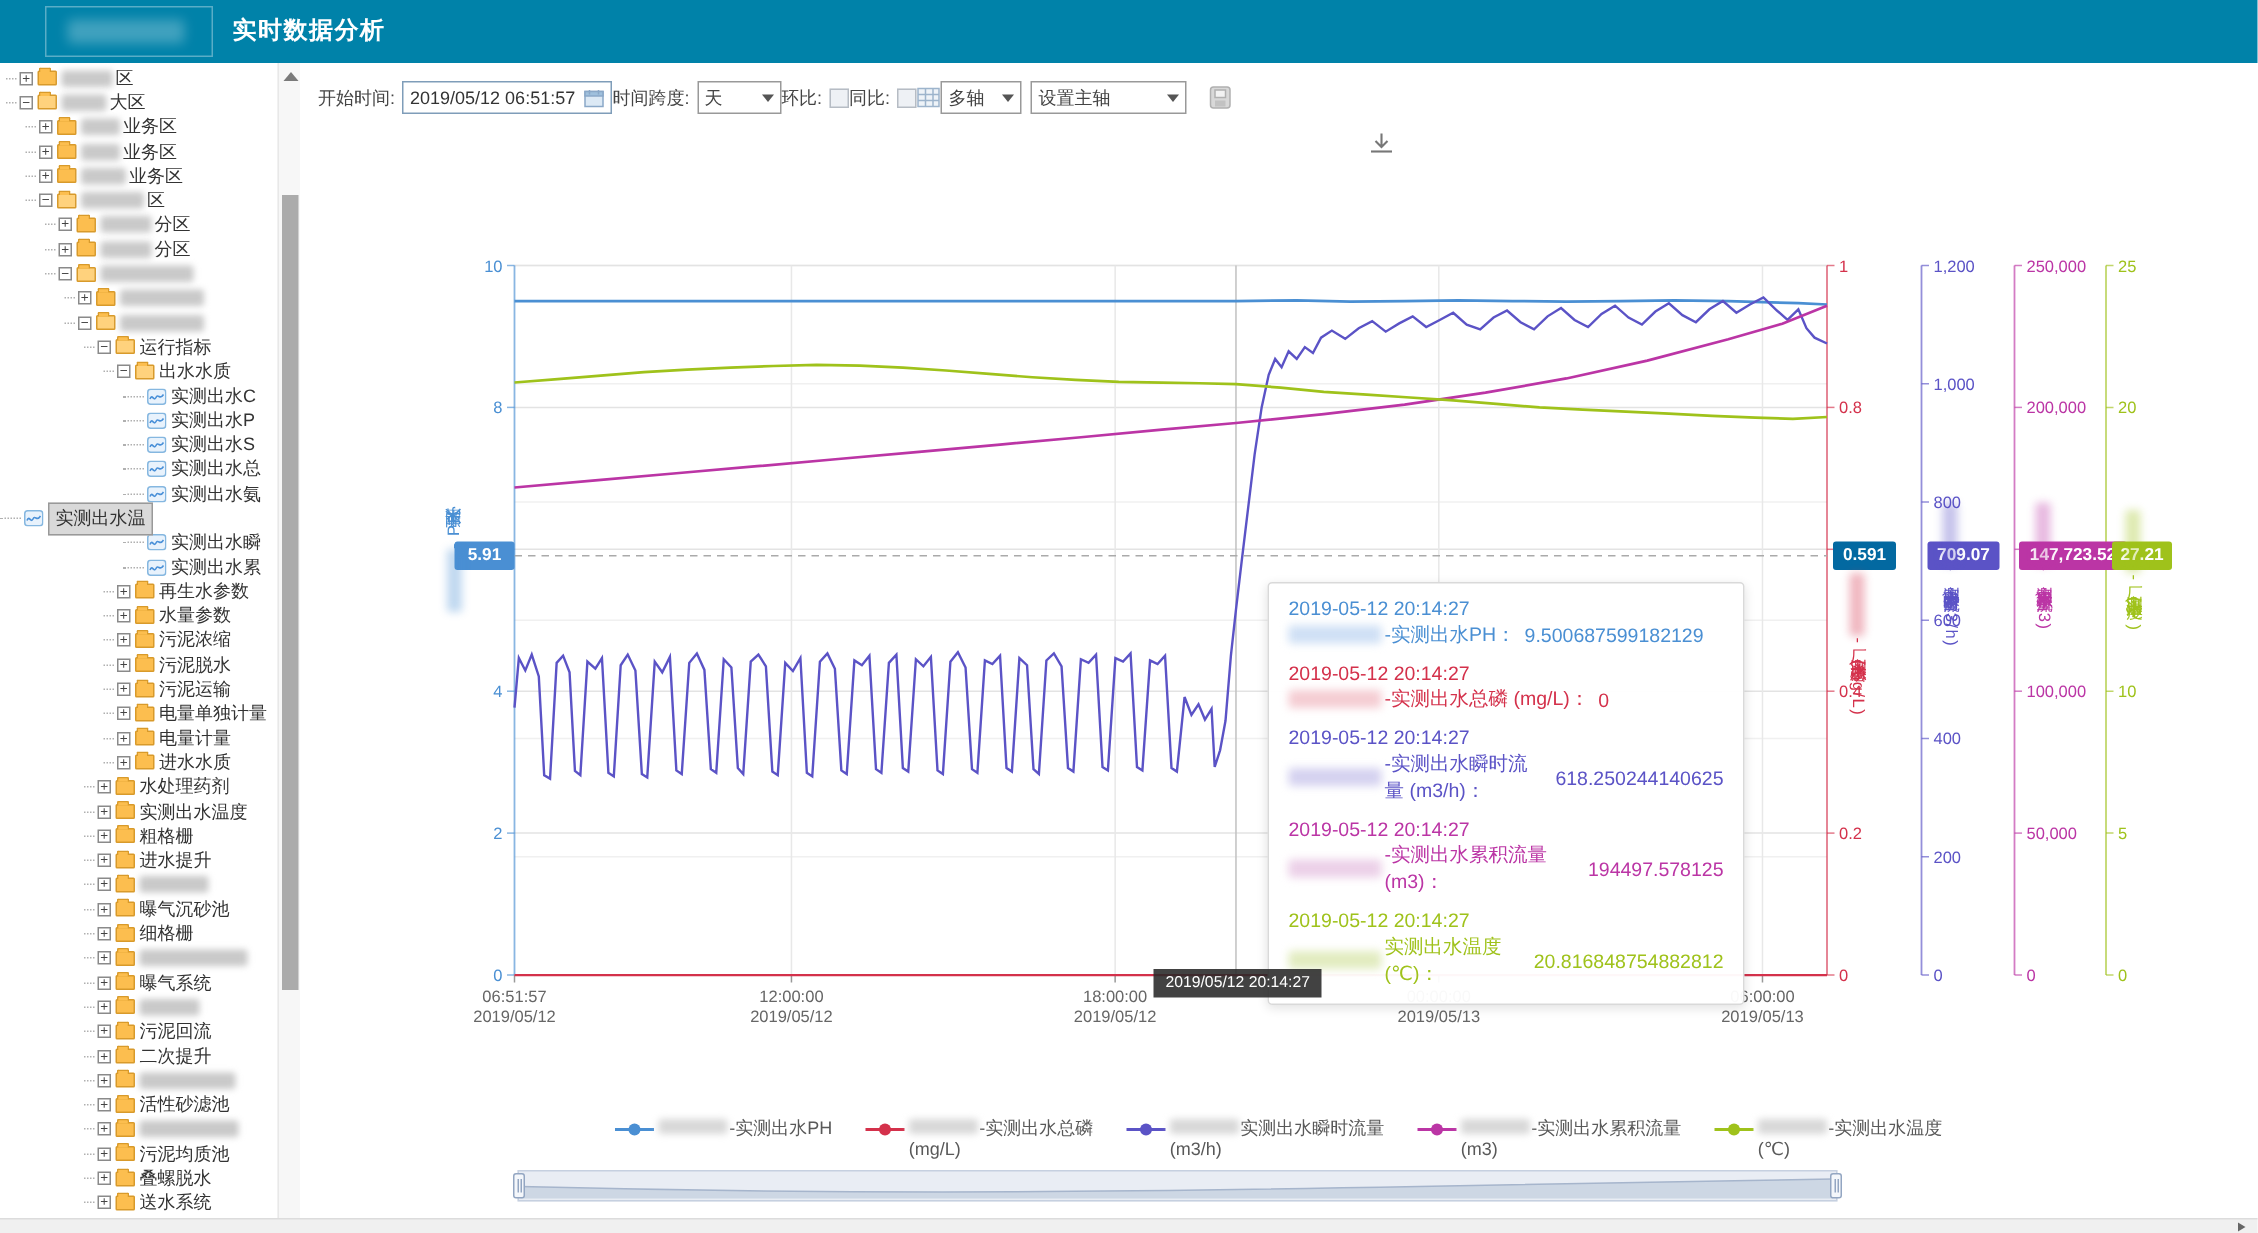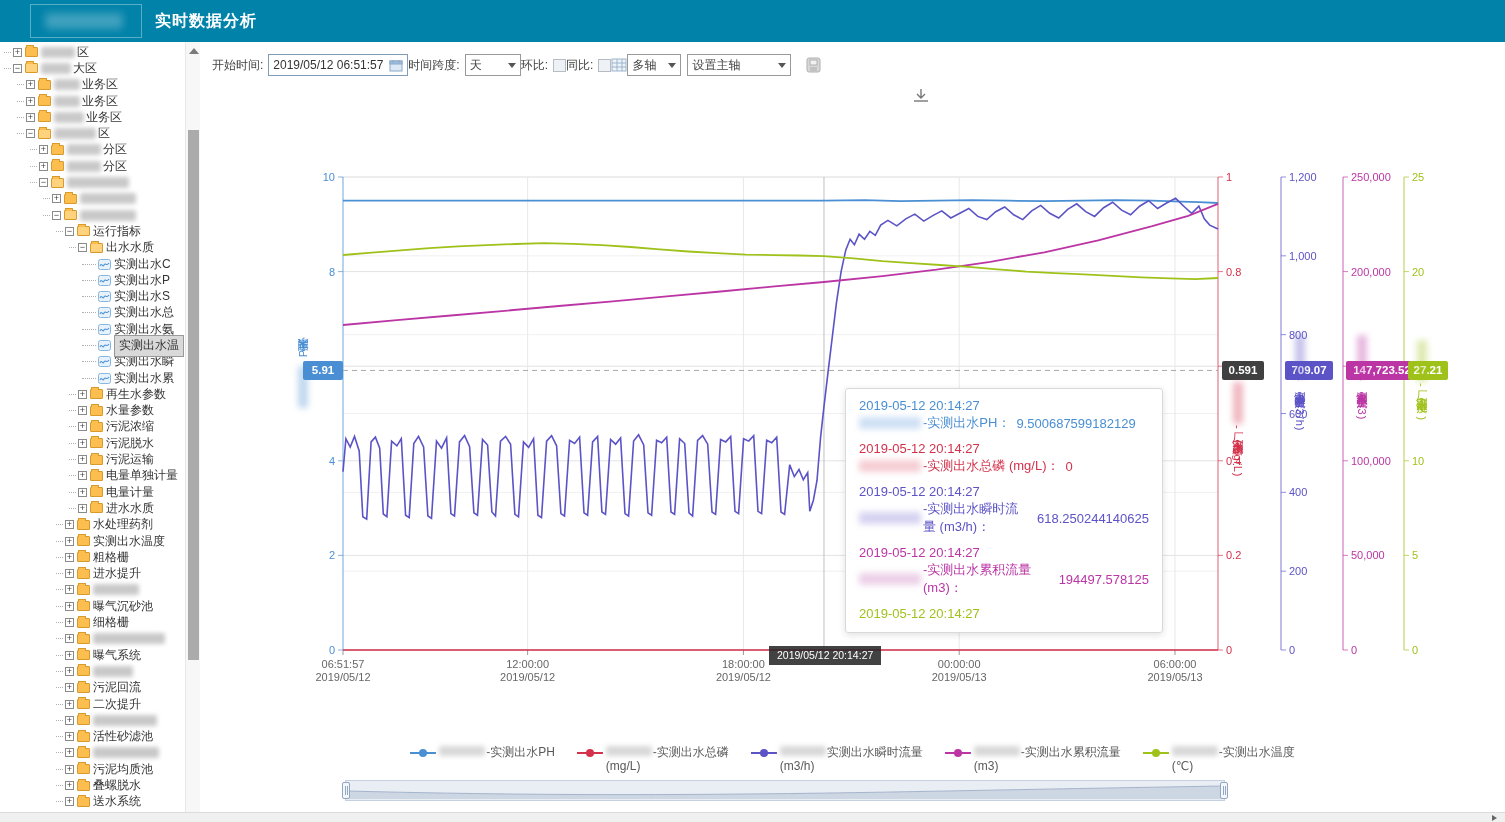--- a/index.html
+++ b/index.html
@@ -224,21 +224,21 @@
         <span class="tlabel">实测出水总</span>
       </div>
       <div class="trow" style="padding-left: 82px;">
         <span class="guide leafstub"></span>
         <svg class="cicon" width="13" height="11" viewBox="0 0 13 11">
           <rect x="0.5" y="0.5" width="12" height="10" rx="2" fill="#e8f2fc" stroke="#85b7e0"></rect>
           <path d="M2,7 C3.5,3 4.5,9 6,6 C7.5,3 8.5,8 11,4" stroke="#4a90d8" fill="none" stroke-width="1.1"></path>
         </svg>
         <span class="tlabel">实测出水氨</span>
       </div>
-      <div class="trow" style="padding-left: 82px;">
+      <div class="trow" style="">
         <span class="guide leafstub"></span>
         <svg class="cicon" width="13" height="11" viewBox="0 0 13 11">
           <rect x="0.5" y="0.5" width="12" height="10" rx="2" fill="#e8f2fc" stroke="#85b7e0"></rect>
           <path d="M2,7 C3.5,3 4.5,9 6,6 C7.5,3 8.5,8 11,4" stroke="#4a90d8" fill="none" stroke-width="1.1"></path>
         </svg>
         <span class="tlabel sel">实测出水温</span>
       </div>
       <div class="trow" style="padding-left: 82px;">
         <span class="guide leafstub"></span>
         <svg class="cicon" width="13" height="11" viewBox="0 0 13 11">
@@ -573,21 +573,21 @@
         <text x="974.9872585285656" y="591" text-anchor="middle" fill="#666" font-size="11">2019/05/13</text>
         <polyline points="143.0,110.7 196.9,110.7 250.9,110.7 304.8,110.7 358.8,110.7 412.7,110.7 466.7,110.7 520.6,110.7 574.6,110.7 623.8,110.7 664.5,110.2 700.4,111.1 736.4,110.7 772.4,110.2 808.3,110.7 844.3,111.1 880.3,110.7 916.2,110.2 952.2,110.7 981.0,111.6 998.9,112.1 1018.0,113.0" fill="none" stroke="#4a8fd3" stroke-width="1.8"></polyline>
         <polyline points="143.0,560.0 1018.0,560.0" fill="none" stroke="#d4314b" stroke-width="1.5"></polyline>
         <polyline points="143.0,381.8 145.9,348.7 150.2,357.0 154.5,346.4 159.2,360.9 162.8,426.8 166.7,429.1 171.1,351.9 175.4,347.1 179.7,358.2 183.3,424.0 186.9,426.8 191.6,351.1 196.9,355.8 201.3,348.7 205.6,425.2 209.2,427.6 213.8,353.5 218.5,346.4 223.6,357.0 227.9,426.0 231.5,428.3 236.5,351.1 241.5,358.2 246.6,347.9 250.9,423.6 254.5,426.0 259.5,351.9 264.6,345.6 269.6,356.6 273.9,422.8 277.5,425.2 282.5,349.5 287.6,355.0 291.9,422.0 295.5,426.0 300.5,351.1 305.6,346.4 310.6,354.2 314.9,424.4 318.5,426.8 323.5,351.9 328.6,357.4 333.6,348.7 337.9,425.2 341.5,427.6 346.6,351.1 351.6,345.6 356.6,355.8 360.9,423.6 364.5,426.0 369.6,350.3 374.6,353.5 379.6,347.1 384.0,422.8 387.6,425.2 392.6,351.9 397.6,346.4 401.9,422.0 405.5,424.4 410.6,349.5 415.6,354.2 420.6,347.9 425.0,423.6 428.6,426.0 433.6,351.1 438.6,344.8 443.7,355.0 448.0,422.8 451.6,425.2 456.6,350.3 461.6,352.7 466.7,347.1 471.0,422.0 474.6,424.4 479.6,348.7 484.7,353.5 489.0,422.8 492.6,426.0 497.6,350.3 502.6,345.6 507.7,354.2 512.0,422.0 515.6,424.4 520.6,349.5 525.7,351.9 530.7,346.4 535.0,421.3 538.6,423.6 543.6,348.7 548.7,351.1 553.7,345.6 558.0,421.3 561.6,423.6 566.7,350.3 571.7,352.7 576.7,347.1 581.0,422.0 584.6,424.4 589.7,374.7 594.3,386.6 599.0,379.5 603.3,389.7 607.7,382.6 609.8,421.3 613.4,410.2 617.0,390.5 620.6,347.1 624.0,316.3 627.8,284.1 632.1,248.6 636.4,213.1 641.1,181.6 645.8,159.9 650.1,149.3 654.4,154.8 659.1,144.2 664.5,149.3 669.9,141.4 675.3,145.3 680.7,135.1 687.9,130.4 696.8,135.9 705.8,128.8 714.8,124.1 723.8,131.1 732.8,125.6 741.8,120.9 750.8,128.0 759.8,123.3 768.8,118.5 777.8,126.4 786.8,129.6 795.7,121.7 804.7,117.0 813.7,124.8 822.7,129.6 831.7,120.9 840.7,115.4 849.7,123.3 858.7,128.0 867.7,119.3 876.7,113.8 885.7,121.7 894.6,126.4 903.6,117.7 912.6,112.2 921.6,120.1 930.6,124.8 939.6,116.2 948.6,110.7 957.6,118.5 966.6,113.0 975.6,108.3 984.6,117.0 991.7,123.3 998.9,116.2 1004.3,128.8 1009.7,135.1 1018.0,139.0" fill="none" stroke="#5b53c6" stroke-width="1.6"></polyline>
         <polyline points="143.0,235.0 196.9,230.2 250.9,225.5 304.8,220.8 358.8,216.0 412.7,211.3 466.7,206.4 520.6,201.5 574.6,196.4 624.0,192.0 682.5,186.1 736.4,179.7 790.3,171.8 844.3,162.3 898.2,150.4 952.2,136.2 988.2,125.8 1018.0,113.9" fill="none" stroke="#bb35a5" stroke-width="1.8"></polyline>
         <polyline points="143.0,165.0 171.8,162.7 200.5,160.4 229.3,158.1 258.1,156.4 286.9,155.1 315.6,154.0 344.4,153.2 373.2,153.8 401.9,155.1 430.7,157.0 459.5,159.3 488.3,161.5 517.0,163.2 545.8,164.6 574.6,165.1 599.7,165.5 624.0,166.1 653.7,168.4 682.5,171.2 711.2,173.1 740.0,175.0 768.8,176.9 797.5,179.3 826.3,181.6 855.1,183.1 883.9,184.4 912.6,185.8 941.4,187.3 970.2,188.4 995.3,189.2 1018.0,188.0" fill="none" stroke="#9fc21b" stroke-width="1.8"></polyline>
         <line x1="143" y1="280.457" x2="1018" y2="280.457" stroke="#aaaaaa" stroke-dasharray="5,4"></line>
       </svg>
     <div id="overlayBits">
         <div class="badge" style="left: 103px; top: 270.957px; width: 40px; background: rgb(74, 143, 211);">5.91</div>
-        <div class="badge" style="left: 1022px; top: 270.957px; width: 42px; background: #404040;">0.591</div>
+        <div class="badge" style="left: 1022px; top: 270.957px; width: 42px; background: #0369a1;">0.591</div>
         <div class="badge" style="left: 1085px; top: 270.957px; width: 48px; background: rgb(91, 83, 198);">709.07</div>
         <div class="badge" style="left: 1146px; top: 270.957px; width: 72px; background: rgb(187, 53, 165);">147,723.52</div>
         <div class="badge" style="left: 1208px; top: 270.957px; width: 40px; background: rgb(159, 194, 27);">27.21</div>
         <div class="vlabel flip" style="left: 96px; top: 250px; color: rgb(74, 143, 211);"><span class="vblur" style="background: rgb(74, 143, 211); opacity: 0.35;"></span>-实测出水PH</div>
         <div class="vlabel" style="left: 1030px; top: 292px; color: rgb(212, 49, 75);"><span class="vblur" style="background: rgb(212, 49, 75); opacity: 0.35;"></span>厂-实测出水总磷 (mg/L)</div>
         <div class="vlabel" style="left: 1092px; top: 245px; color: rgb(91, 83, 198);"><span class="vblur" style="background: rgb(91, 83, 198); opacity: 0.35;"></span>-实测出水瞬时流量 (m3/h)</div>
         <div class="vlabel" style="left: 1154px; top: 245px; color: rgb(187, 53, 165);"><span class="vblur" style="background: rgb(187, 53, 165); opacity: 0.35;"></span>-实测出水累积流量 (m3)</div>
         <div class="vlabel" style="left: 1214px; top: 250px; color: rgb(159, 194, 27);"><span class="vblur" style="background: rgb(159, 194, 27); opacity: 0.35;"></span>厂-实测出水温度 (℃)</div>
       </div>
     <div class="tooltip" id="ttBox">
@@ -618,20 +618,25 @@
         <div class="tt-entry">
           <div class="tt-time" style="color:#bb35a5">2019-05-12 20:14:27</div>
           <div class="tt-line" style="color:#bb35a5">
             <span class="tt-blur" style="background:#ecd0e8"></span>
             <span>-实测出水累积流量 (m3)：</span>
             <span class="tt-val">194497.578125</span>
           </div>
         </div>
         <div class="tt-entry">
           <div class="tt-time" style="color:#9fc21b">2019-05-12 20:14:27</div>
+          <div class="tt-line" style="color:#9fc21b">
+            <span class="tt-blur" style="background:#e2ecc0"></span>
+            <span> 实测出水温度 (℃)：</span>
+            <span class="tt-val">20.816848754882812</span>
+          </div>
         </div>
       </div>
     <div class="time-badge" id="timeBadge" style="left: 568.98px;">2019/05/12 20:14:27</div>
   </div>
 
   <div class="legend" id="legend">
       <div class="lg-item">
         <span class="lg-marker">
           <span class="ln" style="background:#4a8fd3"></span>
           <span class="dt" style="background:#4a8fd3"></span>

